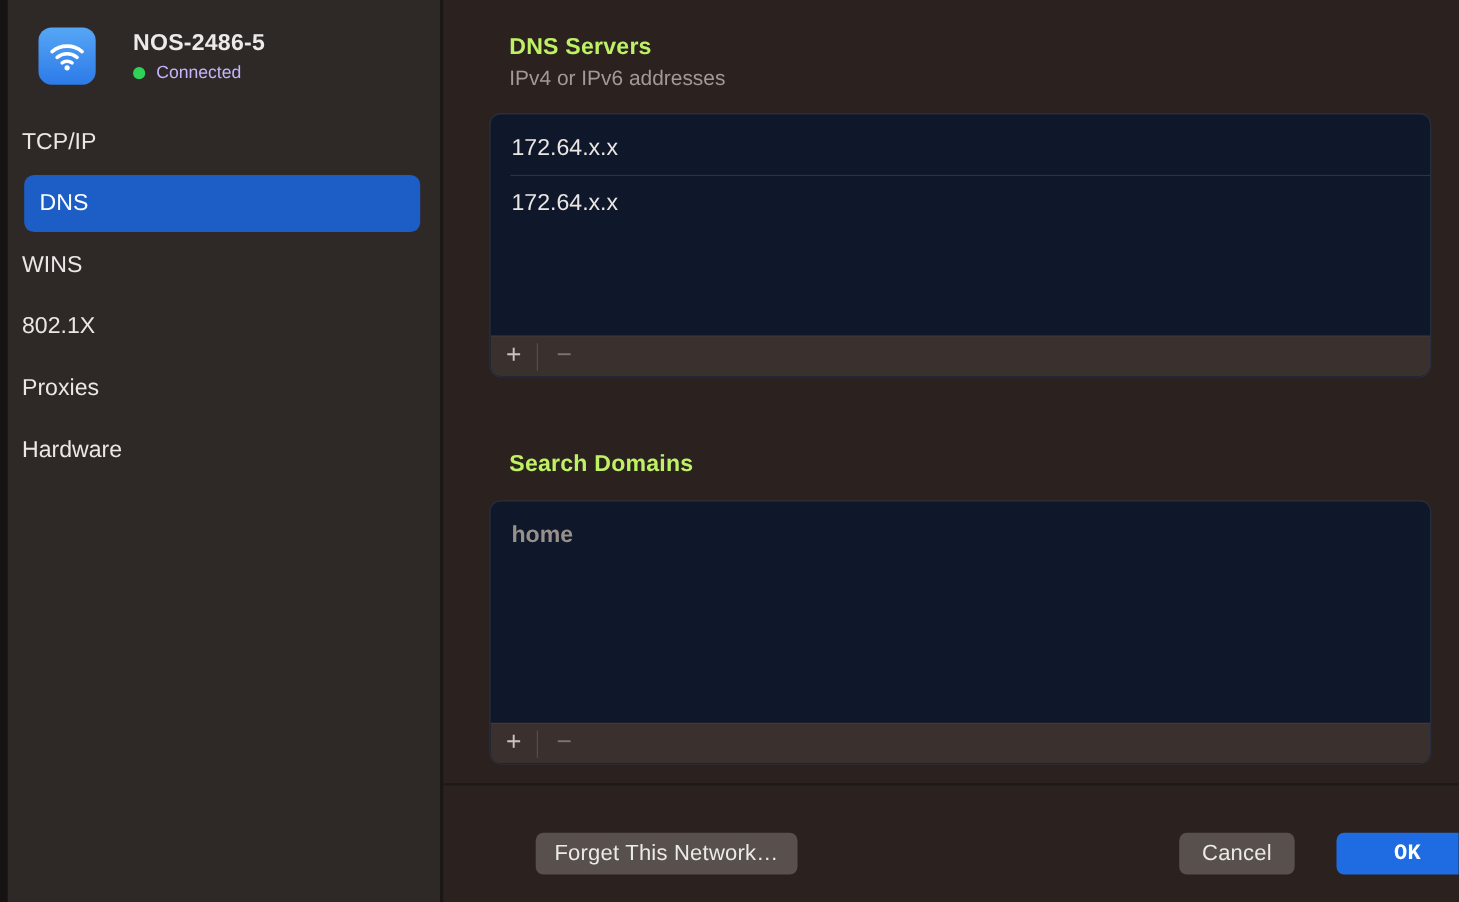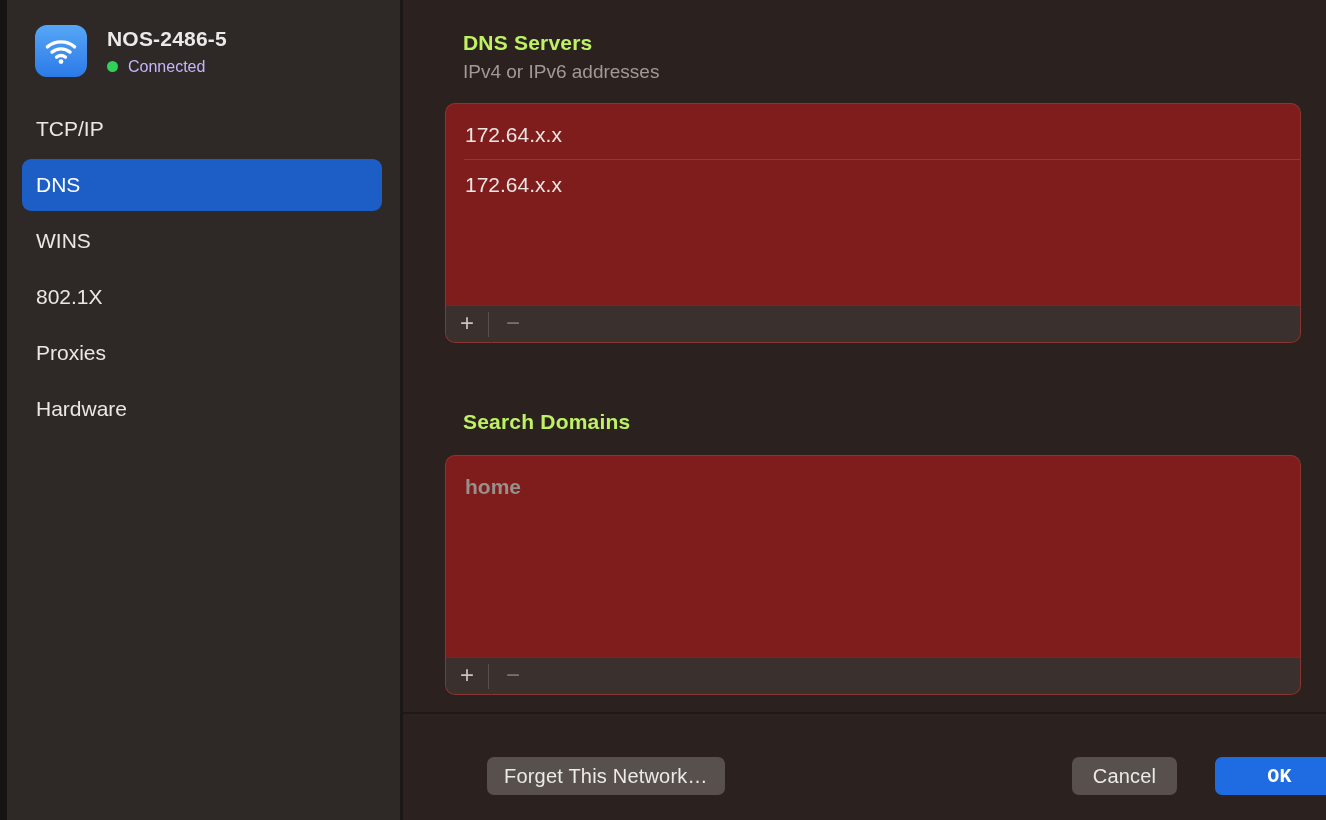--- a/index.html
+++ b/index.html
@@ -25,33 +25,33 @@
     background:#1b1716;
   }
   .net-header { position:absolute; left:35px; top:25px; display:flex; align-items:center; }
   .wifi-badge {
     width:52px; height:52px; border-radius:12px;
     background:linear-gradient(180deg,#56a6f6,#2c7ae8);
     display:flex; align-items:center; justify-content:center;
     flex:0 0 auto;
   }
   .wifi-badge svg { width:38px; height:38px; }
-  .net-meta { margin-left:20px; }
+  .net-meta { margin-left:34px; }
   .net-name { font-size:21px; font-weight:700; color:#eceae8; letter-spacing:.2px; }
   .net-status { display:flex; align-items:center; margin-top:7px; }
   .status-dot {
     width:11px; height:11px; border-radius:50%;
     background:#30d158; flex:0 0 auto;
   }
   .status-text { margin-left:10px; font-size:16px; color:#c4b5fd; }
 
   .menu { position:absolute; left:0; top:101px; width:400px; }
   .menu-item {
     height:56px; display:flex; align-items:center;
-    padding-left:36px; font-size:21px; color:#eae7e5;
+    padding-left:20px; font-size:21px; color:#eae7e5;
     cursor:default;
   }
   .menu-item.selected {
     position:relative;
     padding-left:0;
   }
   .menu-item.selected .sel-bg {
     position:absolute; left:22px; right:18px; top:2px; bottom:2px;
     background:#1c5ec6; border-radius:9px;
   }
@@ -59,21 +59,21 @@
     position:relative; margin-left:36px; color:#ffffff;
   }
 
   
   .main { position:absolute; left:403px; top:0; width:923px; height:820px; }
   .section-title { position:absolute; left:60px; font-size:21px; font-weight:700; color:#bef264; letter-spacing:.2px; }
   .section-sub { position:absolute; left:60px; font-size:19px; color:#a19a94; }
 
   .list-box {
     position:absolute; left:42px; width:856px; height:240px;
-    background:#7f1d1d;
+    background:#0f172a;
     border:1px solid rgba(255,255,255,0.10);
     border-radius:10px;
     overflow:hidden;
   }
   .list-rows { padding-top:6px; }
   .list-row {
     height:49px; display:flex; align-items:center;
     padding-left:19px; font-size:21px; color:#eae6e3;
   }
   .list-row.dim { color:#97908b;font-weight:bold; }

